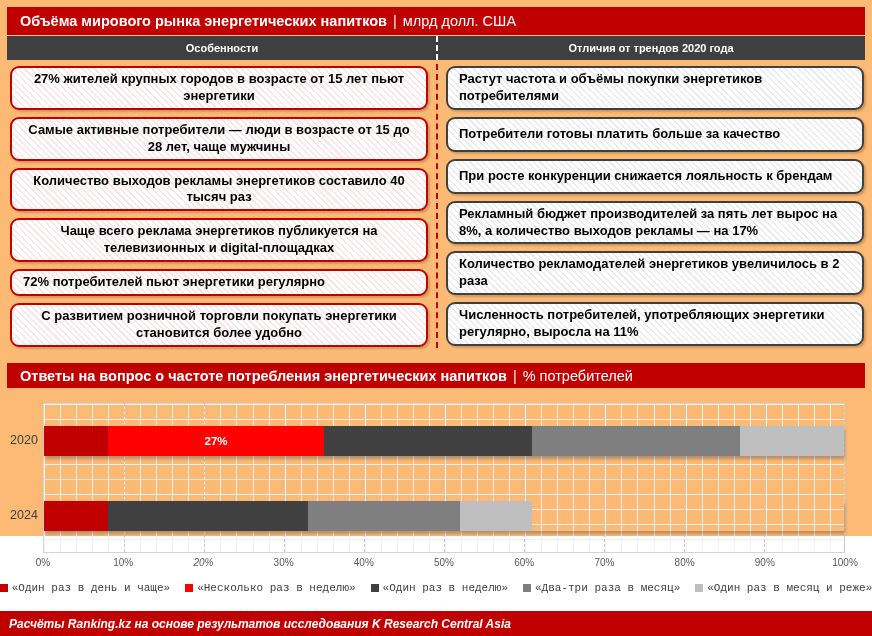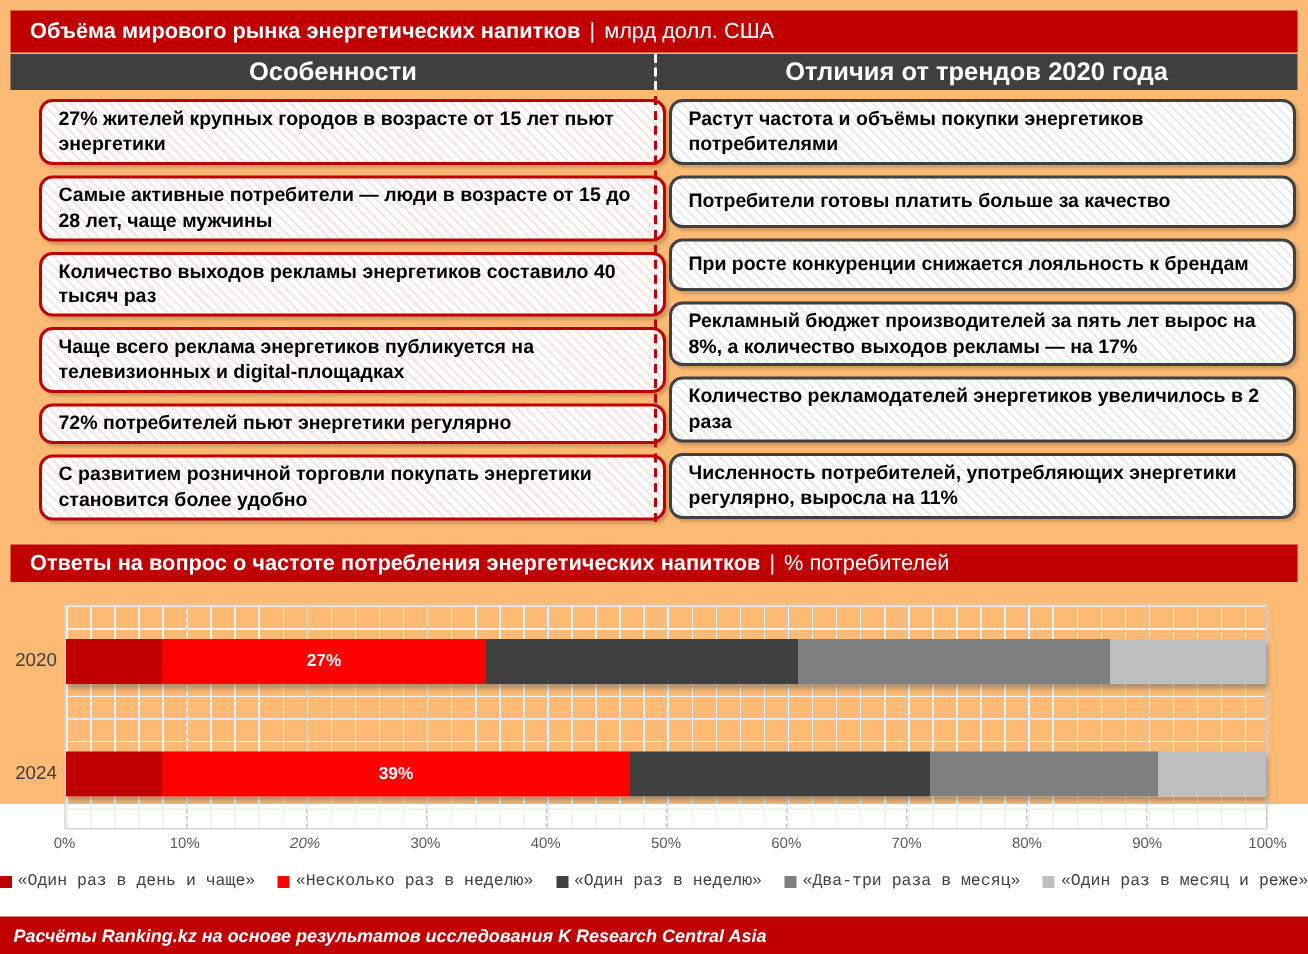--- a/index.html
+++ b/index.html
@@ -11,29 +11,29 @@
   .band { position:absolute; left:7px; width:858px; background:#C00000; color:#fff;
           display:flex; align-items:center; padding-left:13px; white-space:nowrap; }
   .band.h1 { top:7px;  height:28px; font-size:14.5px; }
   .band.h2 { top:363px; height:25px; font-size:14.5px; }
   .t-bold { font-weight:bold; }
   .t-sep  { font-weight:300; margin:0 6px; opacity:.95; }
   .t-light{ font-weight:400; }
 
   
   .subheader { position:absolute; top:36px; height:24px; background:#3F3F3F; color:#fff;
-               font-weight:bold; font-size:17px; display:flex; align-items:center; justify-content:center; }
+               font-weight:bold; font-size:11px; display:flex; align-items:center; justify-content:center; }
   .subheader.l { left:7px;  width:430px; }
   .subheader.r { left:437px; width:428px; }
   .subdivider { position:absolute; left:436px; top:36px; height:24px; border-left:2px dashed #fff; }
   .coldivider { position:absolute; left:436px; top:64px; height:284px; border-left:2px dashed #C00000; }
 
   
   .col { position:absolute; top:66px; height:280px; width:418px; display:flex; flex-direction:column; gap:7px; }
-  .col.l { left:26px; }
+  .col.l { left:10px;text-align:center; }
   .col.r { left:446px; }
   .box { flex:1; border-radius:9px; display:flex; align-items:center; padding:3px 11px;
          font-size:13px; font-weight:bold; color:#000; line-height:1.3;
          box-shadow:2px 2px 2px rgba(0,0,0,.18); }
   .box.red  { border:2.5px solid #C00000;
               background:repeating-linear-gradient(45deg, rgba(192,0,0,.10) 0 1.5px, rgba(255,255,255,0) 1.5px 4.5px) #fff; }
   .box.gray { border:2.5px solid #404040;
               background:repeating-linear-gradient(45deg, rgba(64,64,64,.10) 0 1.5px, rgba(255,255,255,0) 1.5px 4.5px) #fff; }
 
   
@@ -121,23 +121,20 @@
         <div class="seg" style="width: 8%; background: rgb(192, 0, 0);"></div>
         <div class="seg" style="width: 27%; background: rgb(255, 0, 0);">
           <span class="seglabel">27%</span>
         </div>
         <div class="seg" style="width: 26%; background: rgb(64, 64, 64);"></div>
         <div class="seg" style="width: 26%; background: rgb(127, 127, 127);"></div>
         <div class="seg" style="width: 13%; background: rgb(191, 191, 191);"></div>
       </div>
       <div class="bar" style="top: 97px;">
         <div class="seg" style="width: 8%; background: rgb(192, 0, 0);"></div>
-        <div class="seg" style="width: 39%; background: rgb(255, 0, 0);">
-          <span class="seglabel">39%</span>
-        </div>
         <div class="seg" style="width: 25%; background: rgb(64, 64, 64);"></div>
         <div class="seg" style="width: 19%; background: rgb(127, 127, 127);"></div>
         <div class="seg" style="width: 9%; background: rgb(191, 191, 191);"></div>
       </div>
     </div>
   <div id="ylabels">
       <div class="ylabel" style="top: 433px;">2020</div>
       <div class="ylabel" style="top: 508px;">2024</div>
     </div>
   <div class="ticks" id="ticks">

